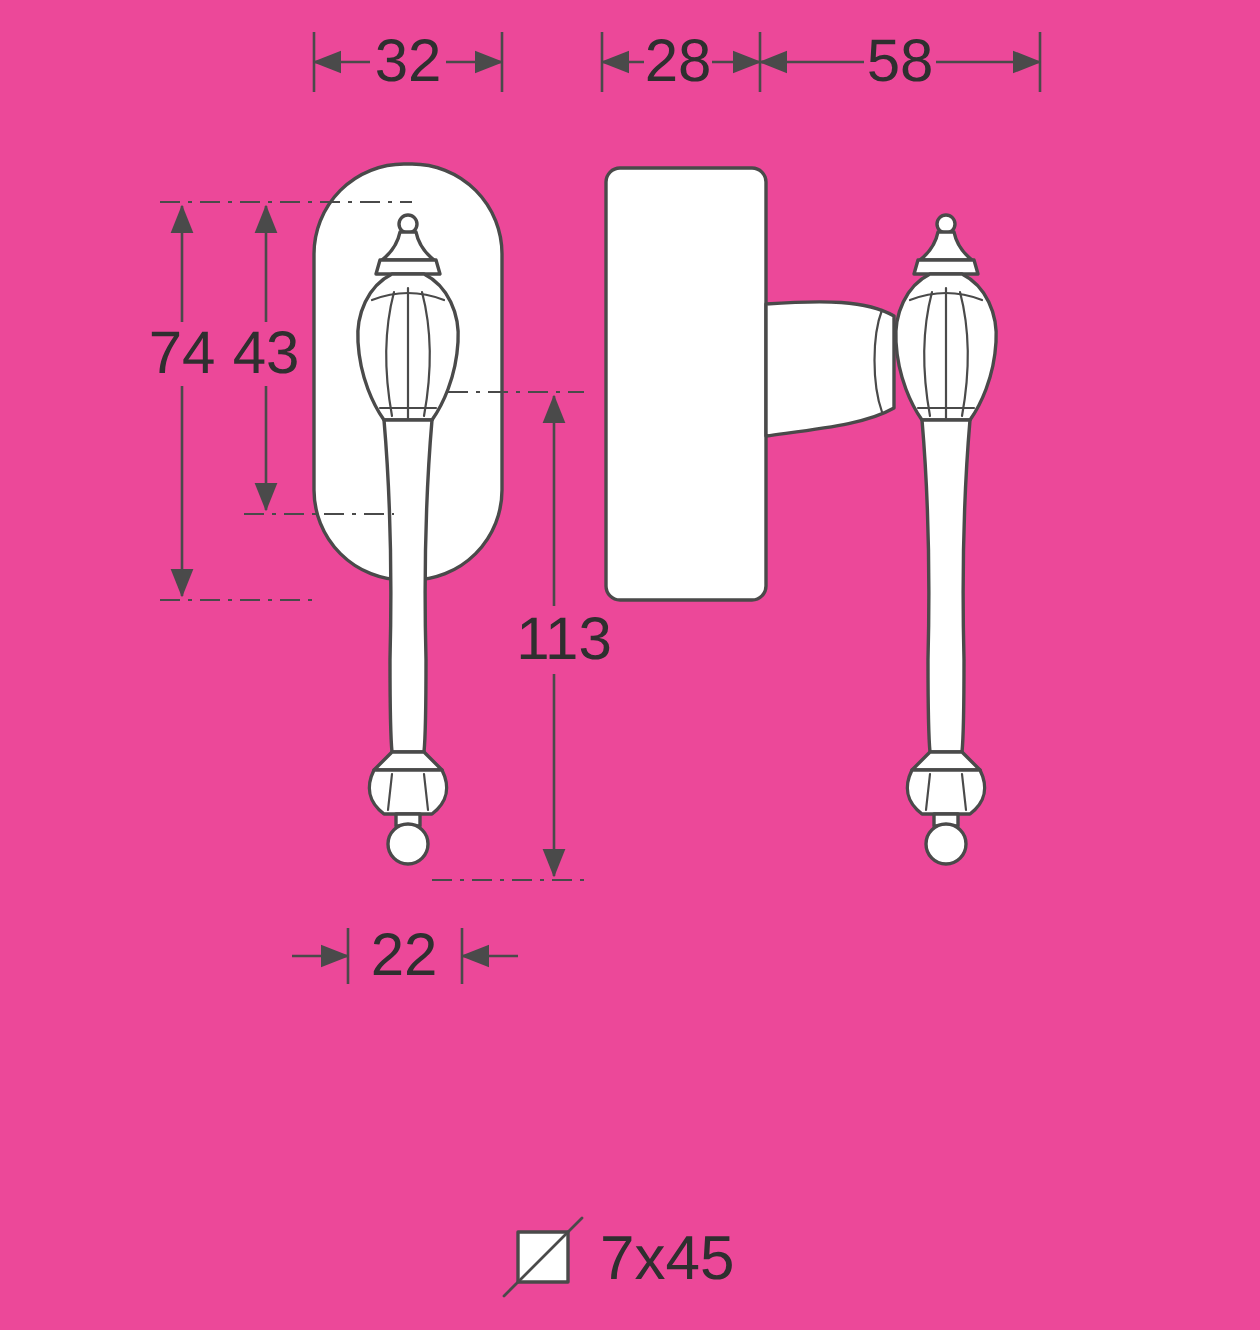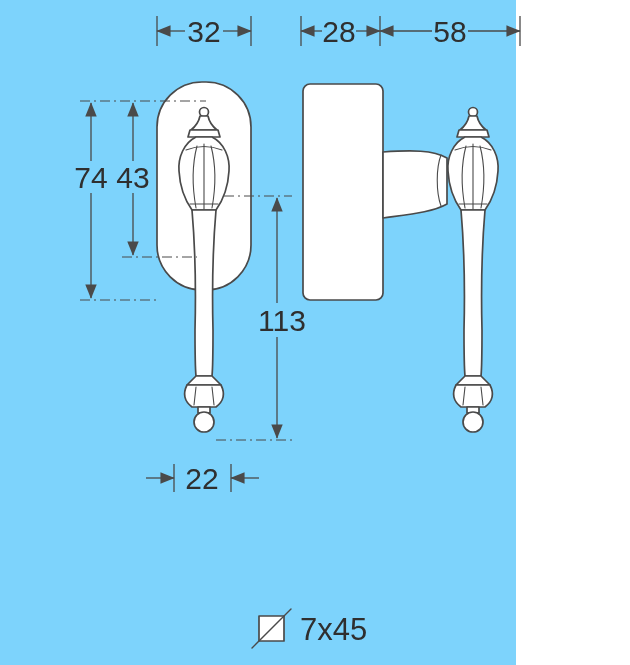--- a/index.html
+++ b/index.html
@@ -1,16 +1,16 @@
 <!DOCTYPE html>
 <html><head>
 <meta charset="utf-8">
 <style>
   html,body{margin:0;padding:0;background:#ffffff;}
-  .canvas{width:516px;height:665px;background:#7dd3fc;font-family:"Liberation Sans",sans-serif;position:relative;}
+  .canvas{width:630px;height:665px;background:#ec4899;font-family:"Liberation Sans",sans-serif;position:relative;}
   svg{display:block;}
   .shape{fill:#ffffff;stroke:#4a4a4a;stroke-width:1.7;stroke-linejoin:round;stroke-linecap:round;}
   .detail{fill:none;stroke:#4a4a4a;stroke-width:1.1;stroke-linecap:round;}
   .dimline{stroke:#4a4a4a;stroke-width:1.3;fill:none;}
   .tick{stroke:#4a4a4a;stroke-width:1.3;}
   .dash{stroke:#4a4a4a;stroke-width:1;stroke-dasharray:10 4 2 4;fill:none;}
   .dimtext{fill:#2f2f2f;font-size:30px;text-anchor:middle;dominant-baseline:central;}
   .spindletext{fill:#2f2f2f;font-size:31px;dominant-baseline:central;}
 </style>
 </head>

